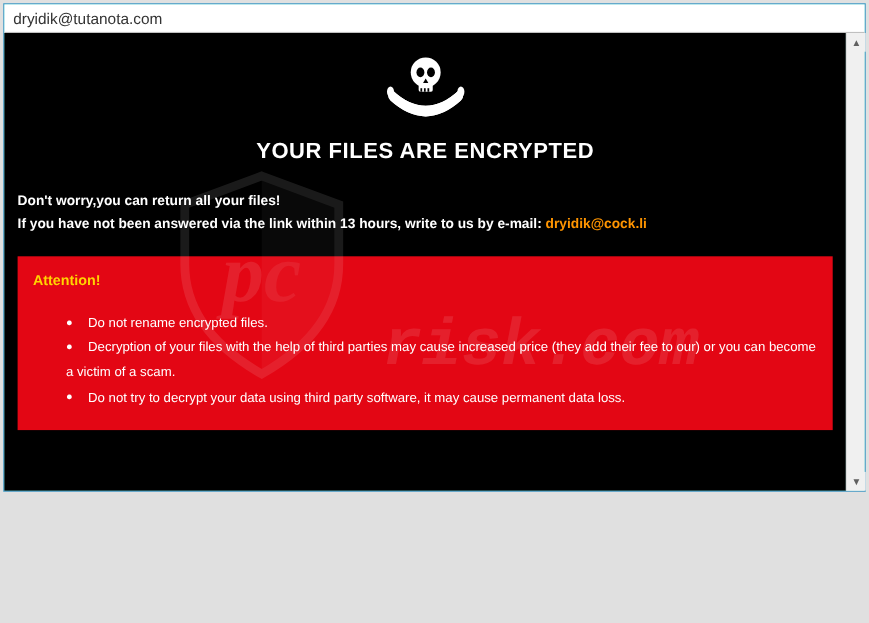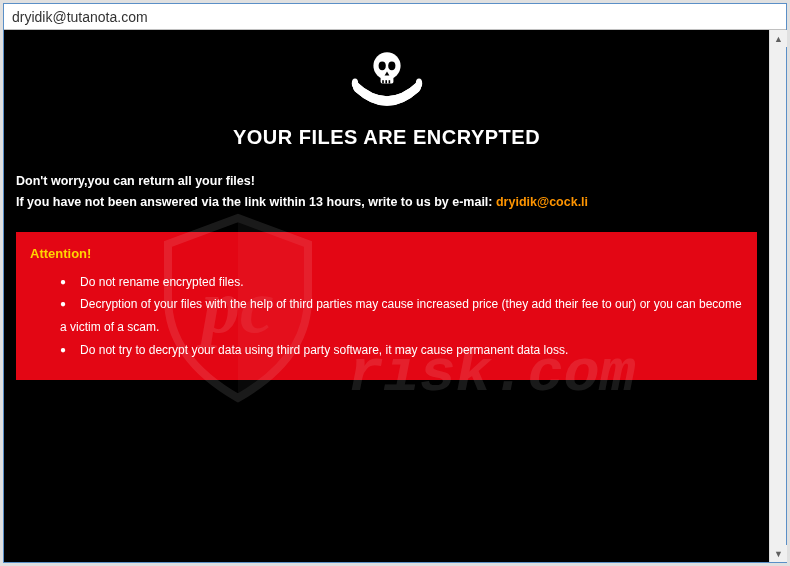--- a/index.html
+++ b/index.html
@@ -5,21 +5,21 @@
   * { margin: 0; padding: 0; box-sizing: border-box; }
   body {
     width: 790px;
     height: 566px;
     background: #e0e0e0;
     font-family: Arial, sans-serif;
     overflow: hidden;
   }
   .window {
     width: 784px;
-    height: 560px;
+    height: 444px;
     margin: 3px;
     background: #5eead4;
     border: 1px solid #5a8fc7;
     display: flex;
     flex-direction: column;
   }
   .titlebar {
     height: 26px;
     background: #fff;
     border-bottom: 1px solid #c0c0c0;
@@ -83,21 +83,21 @@
   .orange { color: #ff9500; }
   .attention-box {
     background: #e30614;
     margin: 0 4px;
     padding: 14px 14px 18px 14px;
   }
   .attention-title {
     color: #ffd400;
     font-weight: bold;
     font-size: 13px;
-    margin-bottom: 10px;
+    margin-bottom: 20px;
   }
   .attention-box ul {
     list-style: none;
     color: #fff;
     font-size: 12px;
     line-height: 1.9;
     padding-left: 30px;
   }
   .attention-box li::before {
     content: "●";

